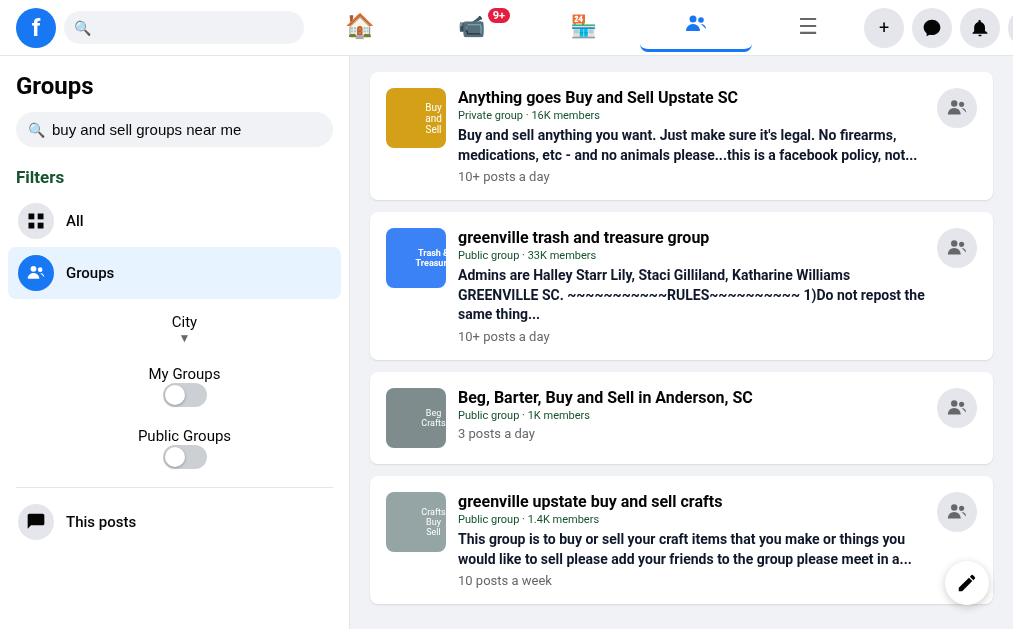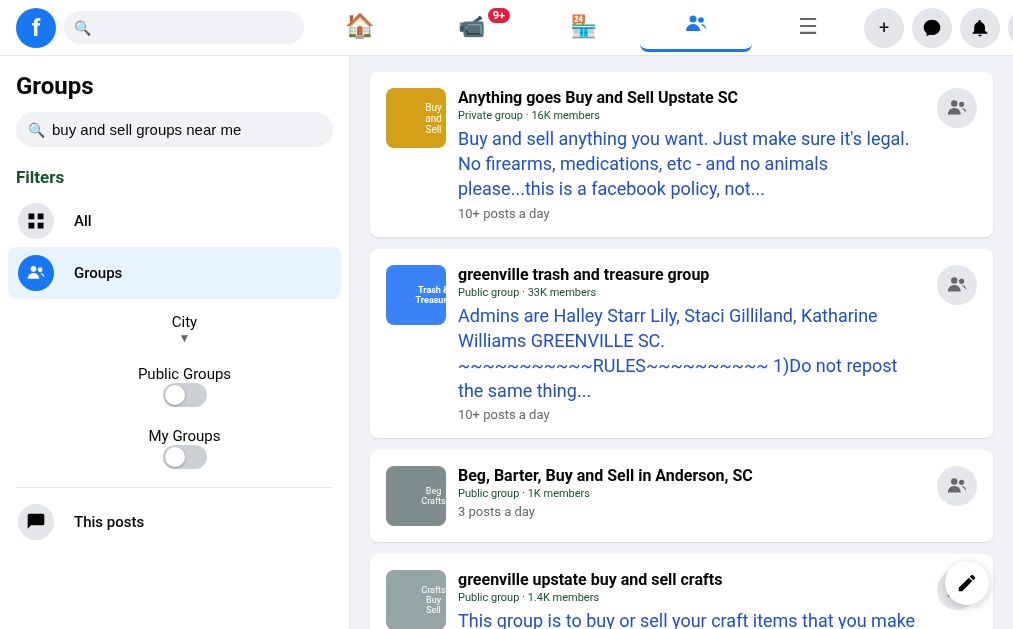--- a/index.html
+++ b/index.html
@@ -31,21 +31,21 @@
     
     .main-layout { display: flex; flex: 1; overflow: hidden; }
 
     
     .sidebar { width: 350px; background: #fff; border-right: 1px solid #e4e6eb; overflow-y: auto; flex-shrink: 0; padding: 16px 8px; }
     .sidebar-title { font-size: 24px; font-weight: 700; color: #050505; padding: 0 8px 12px 8px; }
     .sidebar-search-wrap { position: relative; margin-bottom: 16px; padding: 0 8px; }
     .sidebar-search { width: 100%; background: #f0f2f5; border: none; border-radius: 20px; padding: 9px 12px 9px 36px; font-size: 15px; outline: none; color: #050505; }
     .sidebar-search-icon { position: absolute; left: 20px; top: 50%; transform: translateY(-50%); color: #65676b; font-size: 14px; }
     .filters-label { font-size: 17px; font-weight: 700; color: #14532d; padding: 4px 8px 8px 8px; }
-    .sidebar-item { display: flex; align-items: center; gap: 20px; padding: 8px 10px; border-radius: 8px; cursor: pointer; }
+    .sidebar-item { display: flex; align-items: center; gap: 12px; padding: 8px 10px; border-radius: 8px; cursor: pointer; }
     .sidebar-item.active { background: #e7f3ff; }
     .sidebar-item .item-icon { width: 36px; height: 36px; border-radius: 50%; background: #e4e6eb; display: flex; align-items: center; justify-content: center; font-size: 18px; color: #050505; flex-shrink: 0; }
     .sidebar-item.active .item-icon { background: #1877f2; color: #fff; }
     .sidebar-item .item-label { font-size: 15px; font-weight: 500; color: #050505; }
     .sub-filters { padding-left: 20px; margin-top: 4px; }
     .sub-filter-row { display: flex; align-items: center; justify-content: space-between; padding: 10px 12px; border-radius: 8px; cursor: pointer; flex-direction: column; }
     .sub-filter-label { font-size: 15px; color: #050505; }
     .sub-filter-city { display: flex; align-items: center; gap: 4px; }
     .city-dropdown-arrow { color: #65676b; font-size: 12px; }
     
@@ -53,21 +53,21 @@
     .toggle-knob { position: absolute; top: 2px; left: 2px; width: 20px; height: 20px; border-radius: 50%; background: #fff; transition: left 0.2s; box-shadow: 0 1px 3px rgba(0,0,0,0.3); }
     .divider { height: 1px; background: #e4e6eb; margin: 8px 8px; }
 
     
     .content { flex: 1; overflow-y: auto; padding: 16px 20px; background: #f0f2f5; }
     .group-card { background: #fff; border-radius: 8px; padding: 16px; margin-bottom: 12px; display: flex; align-items: flex-start; gap: 12px; box-shadow: 0 1px 2px rgba(0,0,0,0.1); }
     .group-avatar { width: 60px; height: 60px; border-radius: 8px; background: #e4e6eb; flex-shrink: 0; overflow: hidden; display: flex; align-items: center; justify-content: center; padding-left: 35px; }
     .group-info { flex: 1; }
     .group-name { font-size: 16px; font-weight: 700; color: #050505; margin-bottom: 2px; }
     .group-meta { font-size: 11px; color: #14532d; margin-bottom: 4px; }
-    .group-desc { font-size: 18px; color: #1d4ed8; line-height: 1.4; }
+    .group-desc { font-size: 14px; color: #0f172a; line-height: 1.4; font-weight: bold; }
     .group-activity { font-size: 13px; color: #65676b; margin-top: 4px; }
     .group-action { flex-shrink: 0; }
     .join-btn { width: 40px; height: 40px; border-radius: 50%; background: #e4e6eb; border: none; cursor: pointer; display: flex; align-items: center; justify-content: center; font-size: 20px; color: #65676b; }
 
     
     .av1 { background: #d4a017; }
     .av2 { background: #3b82f6; font-weight: bold; }
     .av3 { background: #7f8c8d; }
     .av4 { background: #95a5a6; }
 
@@ -165,28 +165,28 @@
     <div class="sub-filters">
 
       <div class="sub-filter-row">
         <div class="sub-filter-city">
           <span class="sub-filter-label">City</span>
         </div>
         <span class="city-dropdown-arrow">▼</span>
       </div>
 
       <div class="sub-filter-row">
-        <span class="sub-filter-label">Public Groups</span>
+        <span class="sub-filter-label">My Groups</span>
         <div class="toggle">
           <div class="toggle-knob"></div>
         </div>
       </div>
 
       <div class="sub-filter-row">
-        <span class="sub-filter-label">My Groups</span>
+        <span class="sub-filter-label">Public Groups</span>
         <div class="toggle">
           <div class="toggle-knob"></div>
         </div>
       </div>
     </div>
 
     <div class="divider"></div>
 
     <div class="sidebar-item">
       <div class="item-icon">

